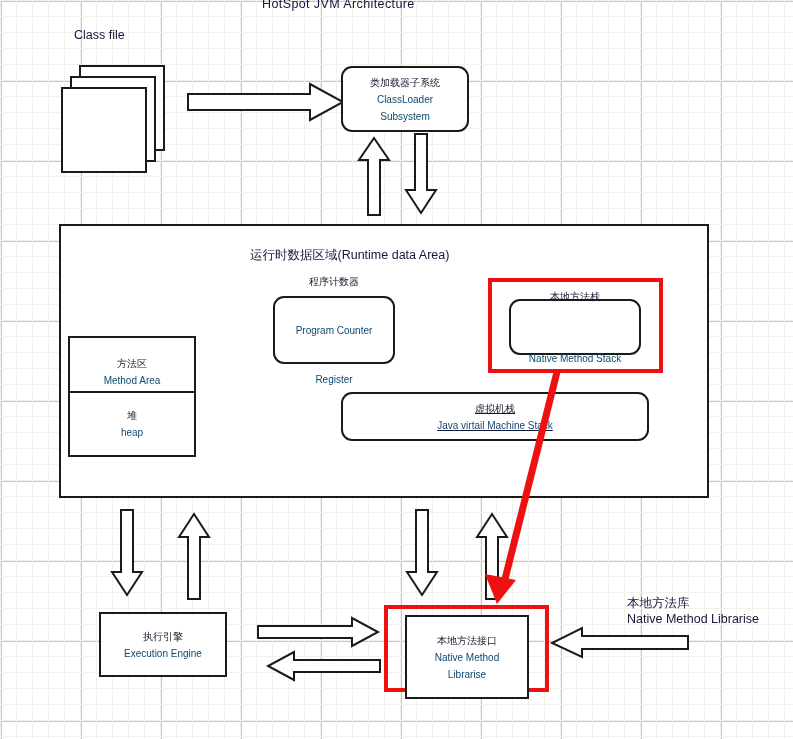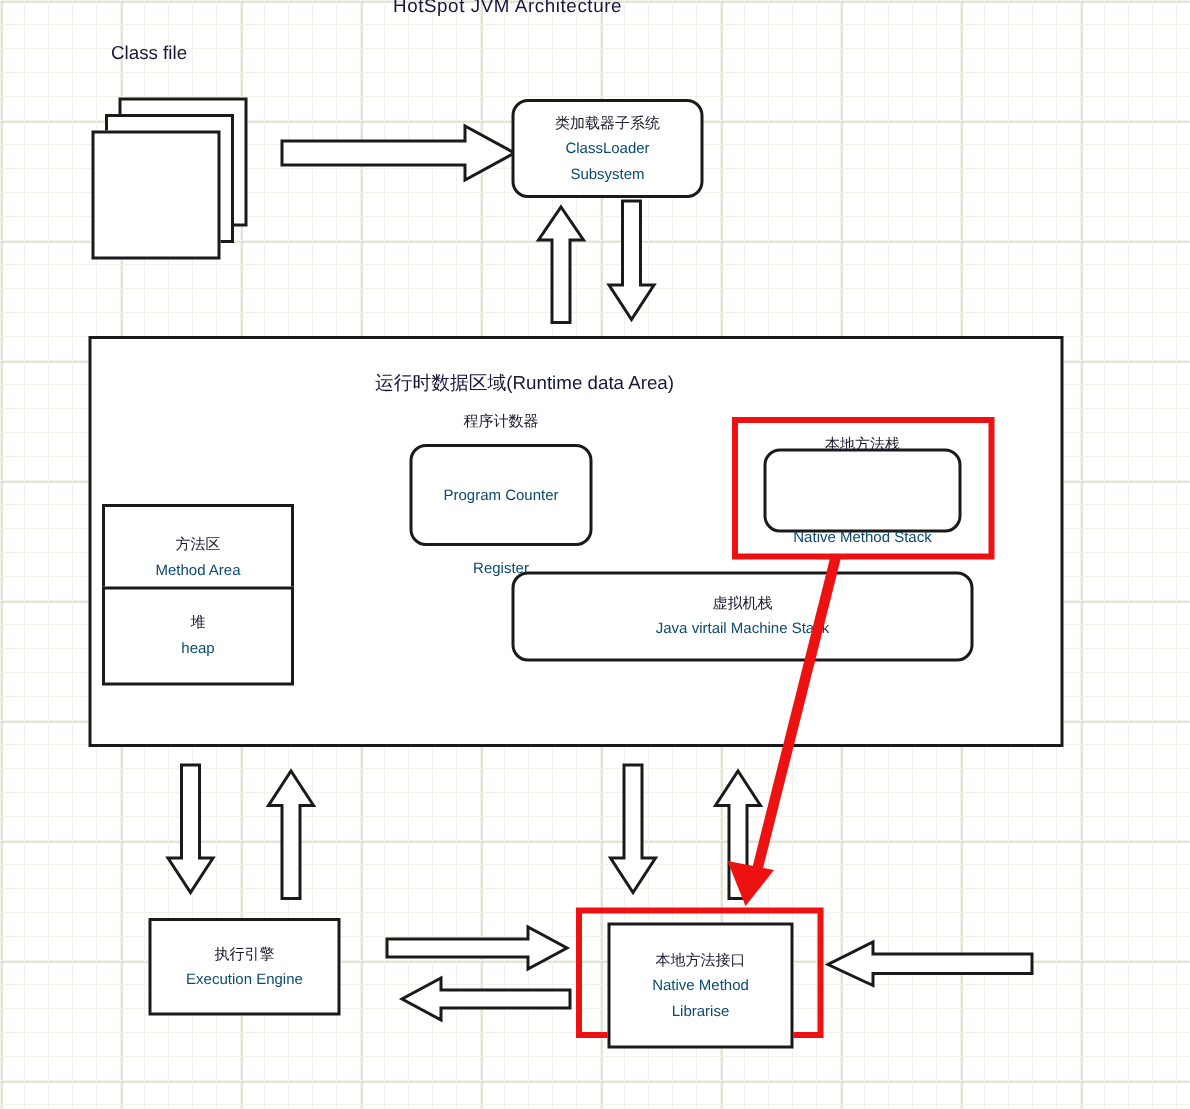--- a/index.html
+++ b/index.html
@@ -123,21 +123,21 @@
   <div class="box rounded" style="left:509px;top:299px;width:132px;height:56px;gap:45px;">
     <span class="cn">本地方法栈</span>
     <span class="en">Native Method Stack</span>
   </div>
 
   <div class="box" style="left:68px;top:391px;width:128px;height:66px;">
     <span class="cn">堆</span>
     <span class="en">heap</span>
   </div>
 
-  <div class="box rounded" style="left:341px;top:381px;width:308px;height:60px;">
+  <div class="box rounded" style="left:341px;top:392px;width:308px;height:49px;text-decoration:underline;">
     <span class="cn">虚拟机栈</span>
     <span class="en">Java virtail Machine Stack</span>
   </div>
 
   <svg class="arrow-svg" style="left:111px;top:510px;" width="32" height="86">
     <polygon points="10,0 22,0 22,62 31,62 16,85 1,62 10,62" fill="#ffffff" stroke="#1a1a1a" stroke-width="2"></polygon>
   </svg>
 
   <svg class="arrow-svg" style="left:178px;top:514px;" width="32" height="86">
     <polygon points="16,0 31,23 22,23 22,85 10,85 10,23 1,23" fill="#ffffff" stroke="#1a1a1a" stroke-width="2"></polygon>
@@ -169,19 +169,23 @@
   <div class="box" style="left:405px;top:615px;width:124px;height:84px;">
     <span class="cn">本地方法接口</span>
     <span class="en">Native Method</span>
     <span class="en">Librarise</span>
   </div>
 
   <svg class="arrow-svg" style="left:552px;top:628px;" width="136" height="30">
     <polygon points="136,8 30,8 30,0 0,15 30,29 30,21 136,21" fill="#ffffff" stroke="#1a1a1a" stroke-width="2"></polygon>
   </svg>
 
+  <div class="lbl" style="left:627px;top:595px;width:144px;">
+    <div>本地方法库</div>
+    <div>Native Method Librarise</div>
+  </div>
 
   <svg class="arrow-svg" style="left:0px;top:0px;" width="793" height="739">
     <line x1="557" y1="372" x2="504" y2="583" stroke="#ee1111" stroke-width="7" stroke-linecap="butt"></line>
     <polygon points="497,604 485,574 516,580" fill="#ee1111"></polygon>
   </svg>
 
 </div>
 
 </body></html>

